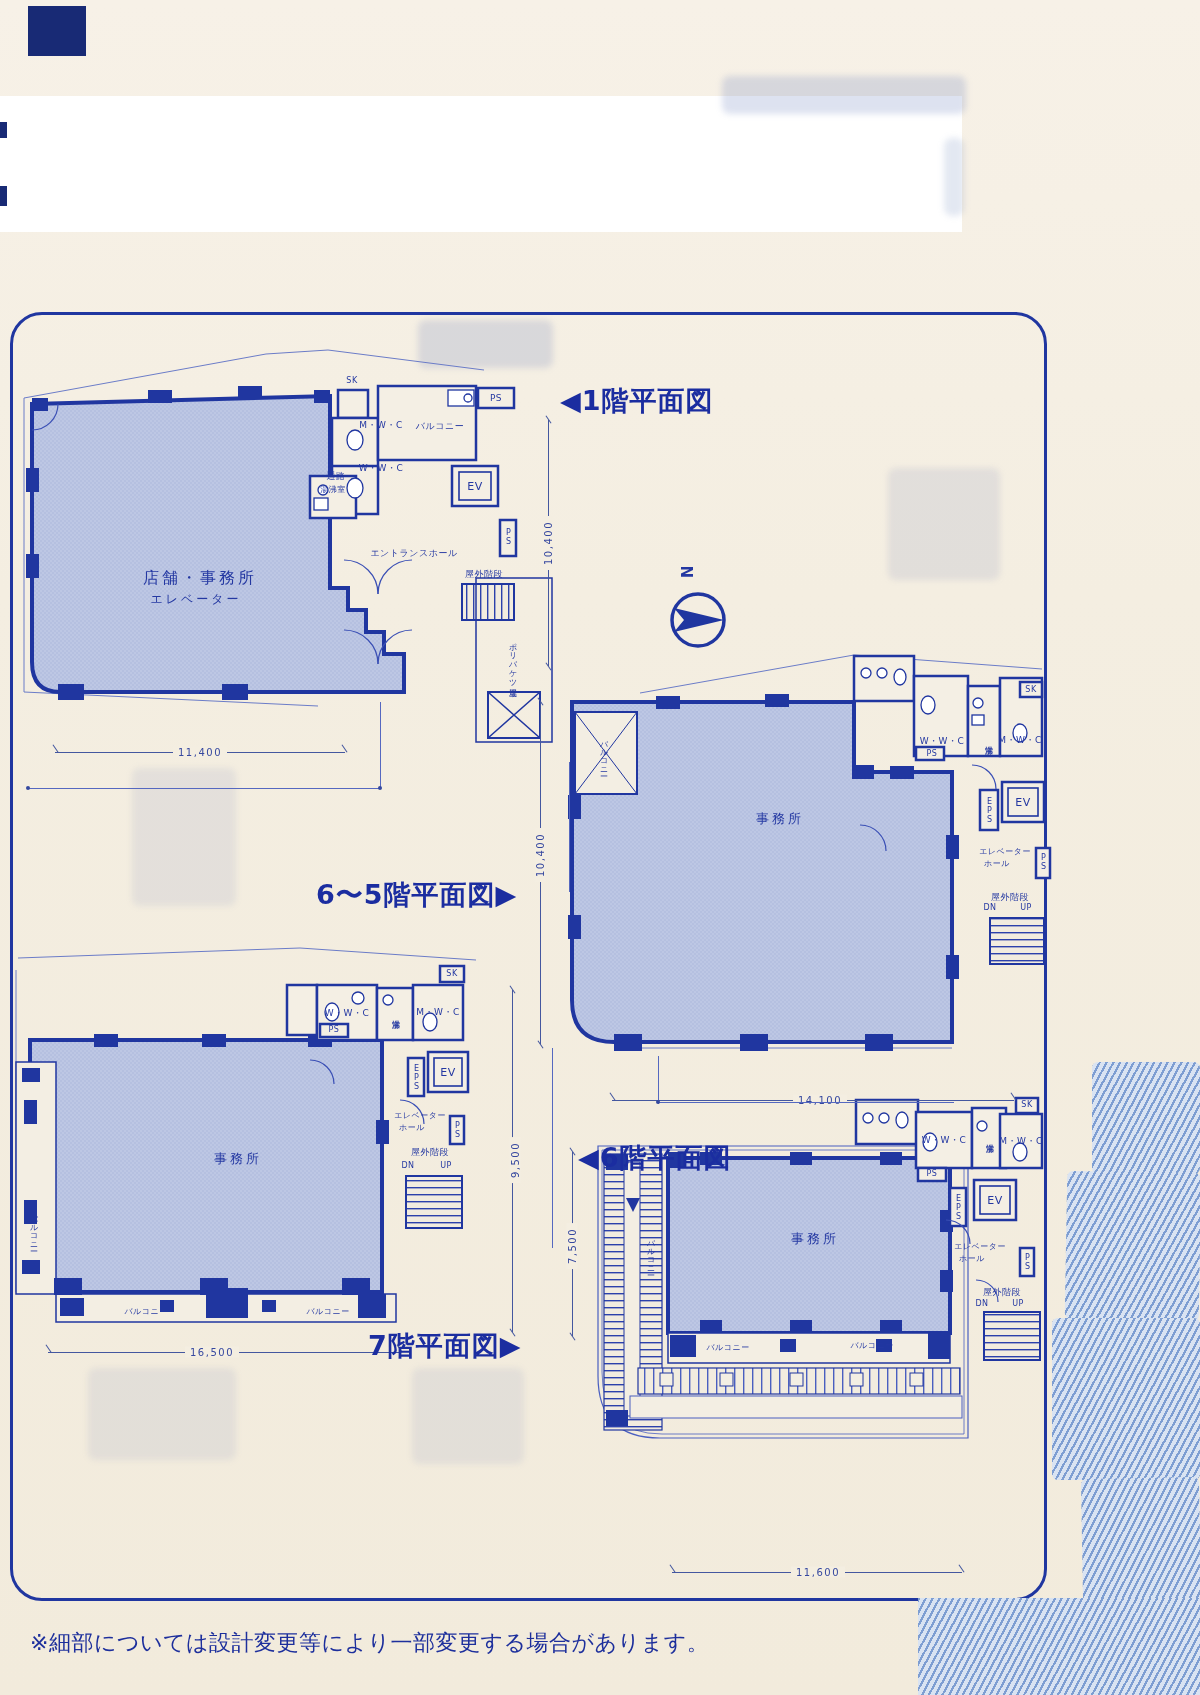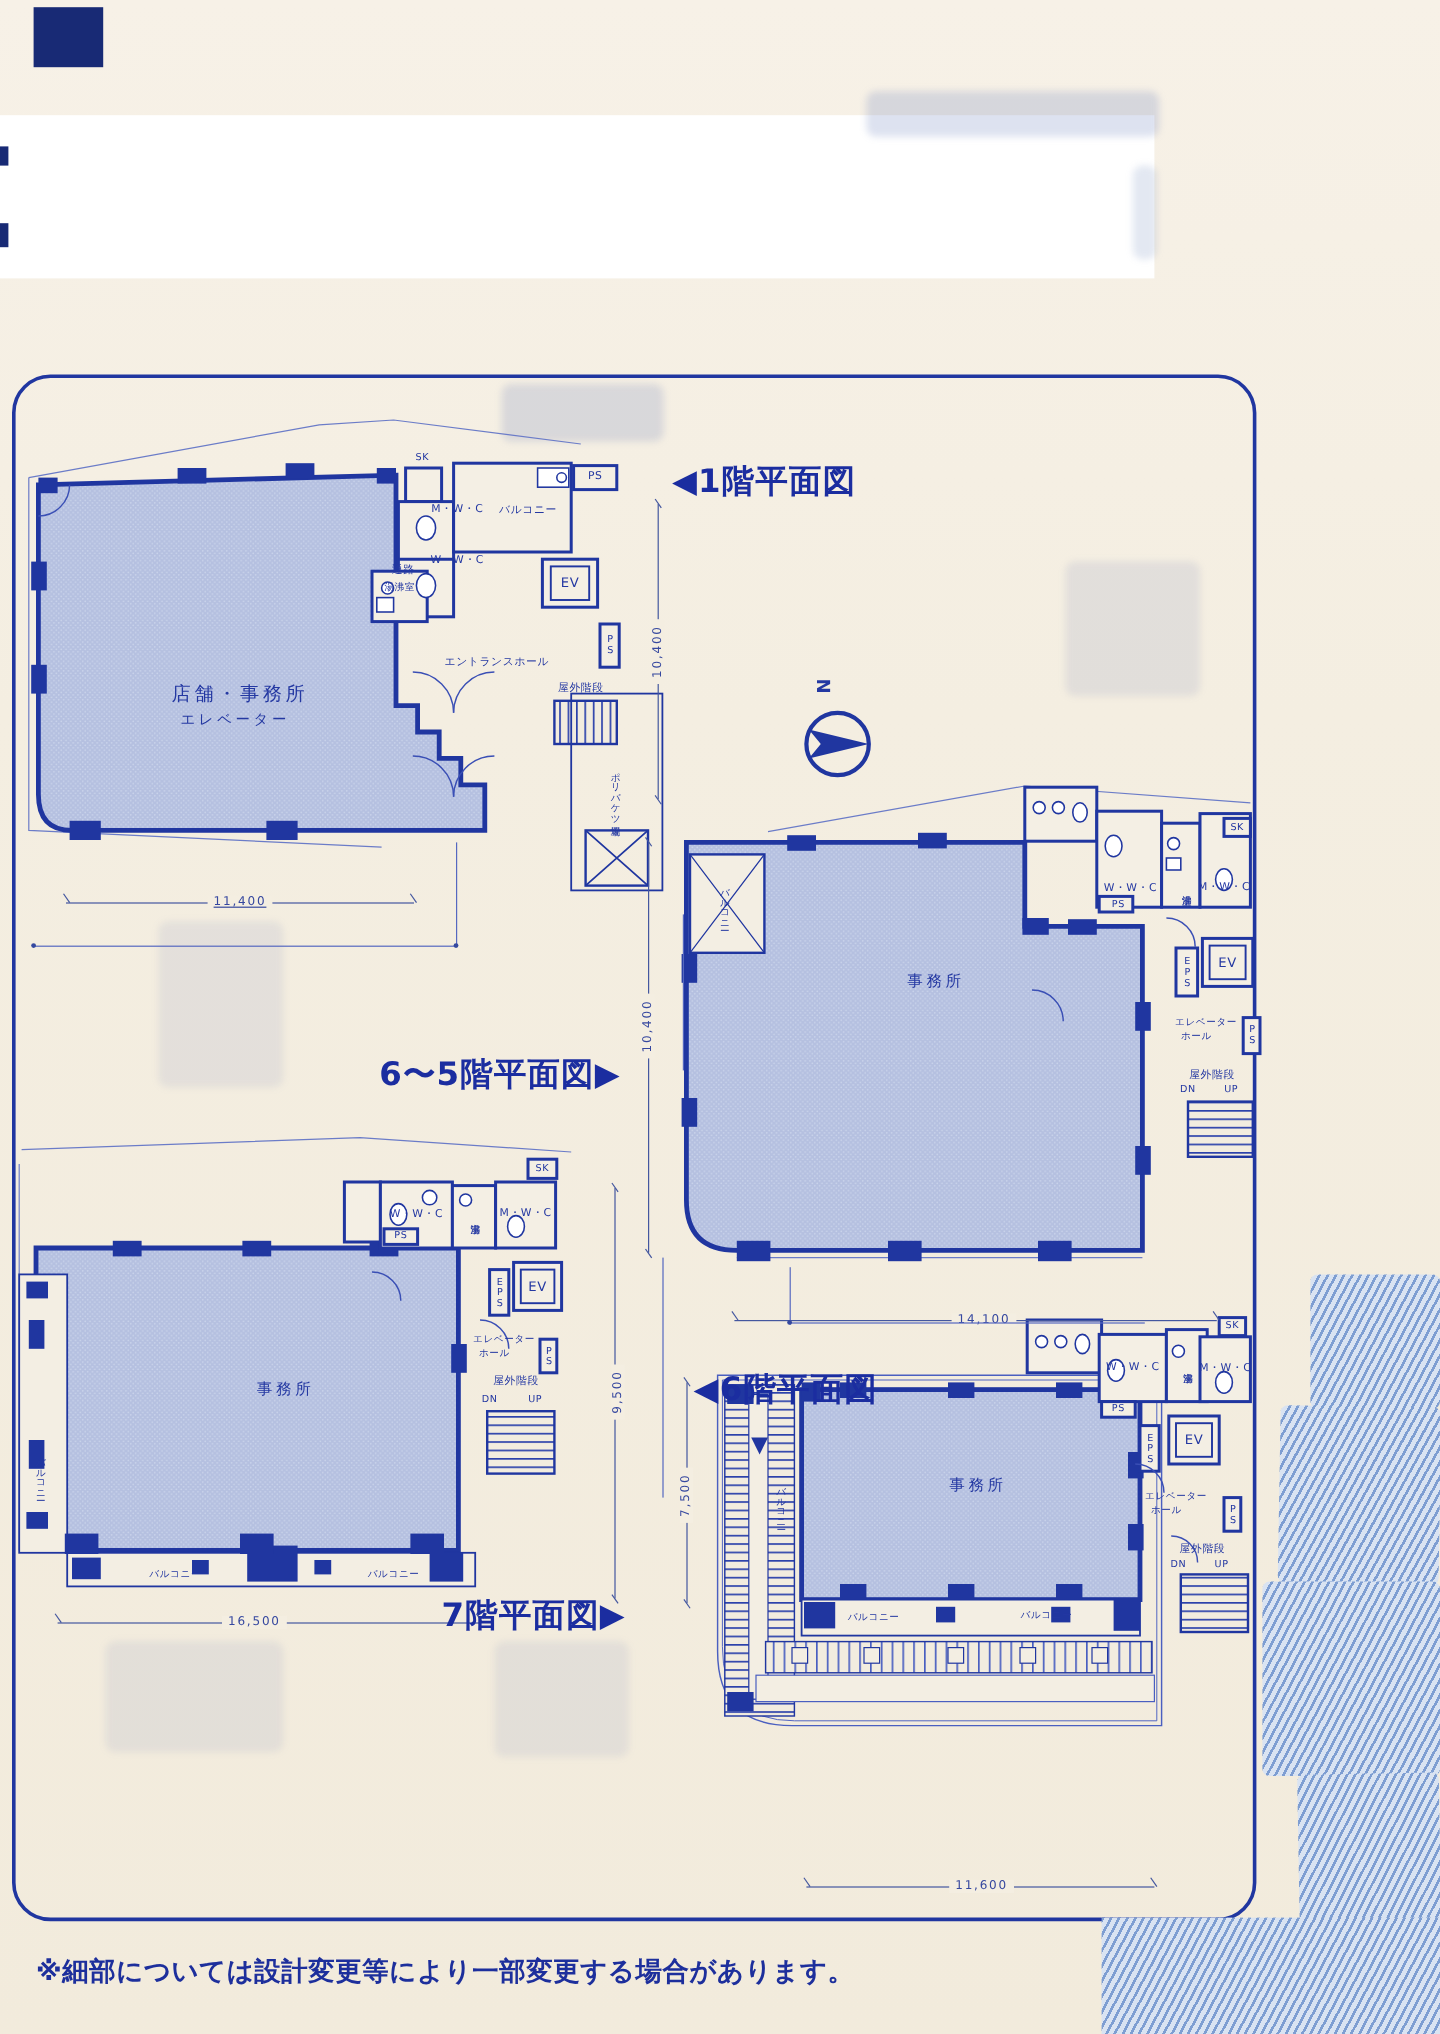--- a/index.html
+++ b/index.html
@@ -21,21 +21,21 @@
   .dl.v::before,.dl.v::after{content:"";position:absolute;left:-4px;width:9px;height:1px;
       background:#44579f;transform:rotate(55deg);}
   .dl.v::before{top:-1px}.dl.v::after{bottom:-1px}
   .dt{position:absolute;transform:translate(-50%,-50%);background:#f4eee1;padding:0 5px;
       font-size:10px;color:#36489f;letter-spacing:1.5px;white-space:nowrap;}
   .dt.rot{transform:translate(-50%,-50%) rotate(-90deg);}
   .guide{position:absolute;background:#5568c0;}
   .gdot{position:absolute;width:4px;height:4px;border-radius:50%;background:#34489f;}
   .ghost{position:absolute;filter:blur(3px);border-radius:8px;}
   .patch{position:absolute;background:repeating-linear-gradient(118deg,#7e9ed2 0 2.2px,#d9e3f2 2.2px 6px);border-radius:6px;}
-  .note{position:absolute;color:#1d2f9c;font-weight:bold;font-size:22px;letter-spacing:.5px;white-space:nowrap;}
+  .note{position:absolute;color:#1d2f9c;font-weight:normal;font-size:22px;letter-spacing:.5px;white-space:nowrap;}
   .box{position:absolute;border:3.5px solid #2036a0;border-radius:32px;}
   svg{position:absolute;overflow:visible;}
 </style>
 </head>
 <body>
 
 <div class="page">
 
   <div class="abs" style="left:0;top:96px;width:962px;height:136px;background:#ffffff;"></div>
   <div class="abs" style="left:28px;top:6px;width:58px;height:50px;background:#182a75;"></div>
@@ -390,21 +390,21 @@
   <div class="lb s8 v" style="left:1027px;top:1262px;">PS</div>
   <div class="lb s9" style="left:1002px;top:1292px;">屋外階段</div>
   <div class="lb s8" style="left:982px;top:1304px;">DN</div>
   <div class="lb s8" style="left:1018px;top:1304px;">UP</div>
   <div class="lb s13" style="left:815px;top:1238px;">事務所</div>
   <div class="lb s8 v" style="left:650px;top:1252px;">バルコニー</div>
   <div class="lb s8" style="left:728px;top:1348px;">バルコニー</div>
   <div class="lb s8" style="left:872px;top:1346px;">バルコニー</div>
 
   <div class="dl h" style="left:55px;top:752px;width:290px;height:1px;"></div>
-  <div class="dt" style="left:200px;top:752px;text-decoration:underline;">11,400</div>
+  <div class="dt" style="left:200px;top:752px;">11,400</div>
   <div class="dl v" style="left:548px;top:420px;width:1px;height:246px;"></div>
   <div class="dt rot" style="left:548px;top:543px;">10,400</div>
 
   <div class="dl v" style="left:540px;top:702px;width:1px;height:342px;"></div>
   <div class="dt rot" style="left:540px;top:855px;">10,400</div>
   <div class="dl h" style="left:612px;top:1100px;width:402px;height:1px;"></div>
   <div class="dt" style="left:820px;top:1100px;">14,100</div>
 
   <div class="dl h" style="left:48px;top:1352px;width:352px;height:1px;"></div>
   <div class="dt" style="left:212px;top:1352px;">16,500</div>

